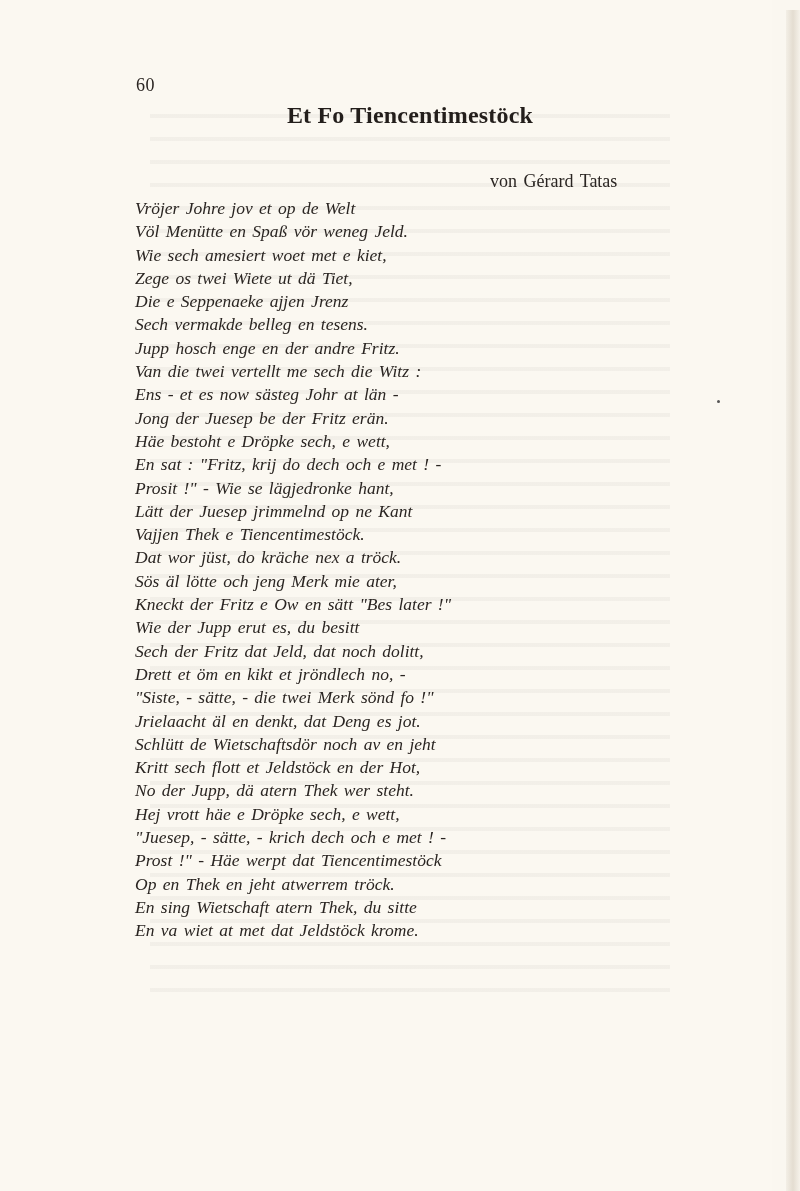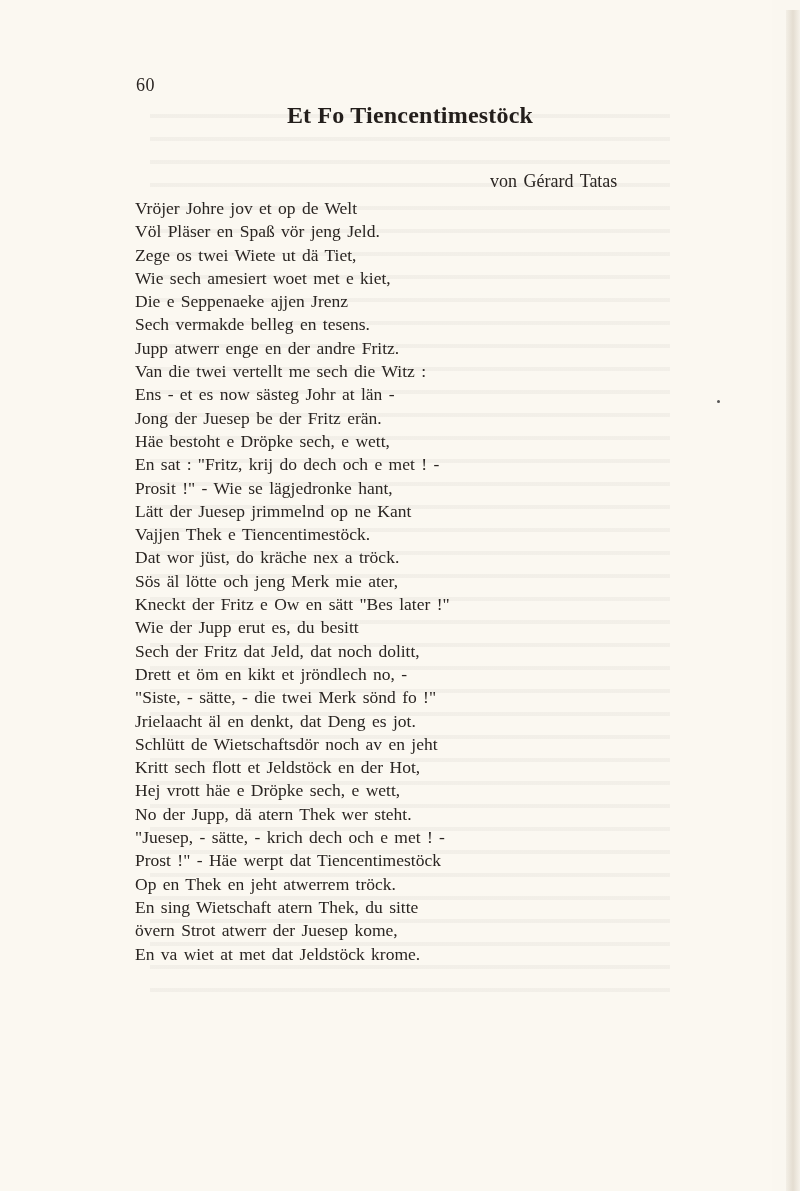--- a/index.html
+++ b/index.html
@@ -69,20 +69,21 @@
       margin-top: 20px;
     }
     .poem {
       position: absolute;
       left: 135px;
       top: 197px;
       font-size: 17.5px;
       line-height: 23.3px;
       word-spacing: 2px;
       white-space: nowrap;
+      font-style: italic;
     }
     .poem-line {
       display: block;
       height: 23.3px;
     }
     .dot {
       position: absolute;
       left: 717px;
       top: 400px;
       width: 3px;
@@ -94,48 +95,47 @@
 </head>
 <body>
 
 <div class="page">
   <div class="show-through"></div>
   <div class="page-number">60</div>
   <div class="title">Et Fo Tiencentimestöck</div>
   <div class="author">von Gérard Tatas</div>
   <div class="poem" id="poem">
       <span class="poem-line">Vröjer Johre jov et op de Welt</span>
-      <span class="poem-line">Völ Pläser en Spaß vör jeng Jeld.</span>
+      <span class="poem-line">Völ Menütte en Spaß vör weneg Jeld.</span>
+      <span class="poem-line">Wie sech amesiert woet met e kiet,</span>
       <span class="poem-line">Zege os twei Wiete ut dä Tiet,</span>
-      <span class="poem-line">Wie sech amesiert woet met e kiet,</span>
       <span class="poem-line">Die e Seppenaeke ajjen Jrenz</span>
       <span class="poem-line">Sech vermakde belleg en tesens.</span>
-      <span class="poem-line">Jupp atwerr enge en der andre Fritz.</span>
+      <span class="poem-line">Jupp hosch enge en der andre Fritz.</span>
       <span class="poem-line">Van die twei vertellt me sech die Witz :</span>
       <span class="poem-line">Ens - et es now sästeg Johr at län -</span>
       <span class="poem-line">Jong der Juesep be der Fritz erän.</span>
       <span class="poem-line">Häe bestoht e Dröpke sech, e wett,</span>
       <span class="poem-line">En sat : "Fritz, krij do dech och e met ! -</span>
       <span class="poem-line">Prosit !" - Wie se lägjedronke hant,</span>
       <span class="poem-line">Lätt der Juesep jrimmelnd op ne Kant</span>
       <span class="poem-line">Vajjen Thek e Tiencentimestöck.</span>
       <span class="poem-line">Dat wor jüst, do kräche nex a tröck.</span>
       <span class="poem-line">Sös äl lötte och jeng Merk mie ater,</span>
       <span class="poem-line">Kneckt der Fritz e Ow en sätt "Bes later !"</span>
       <span class="poem-line">Wie der Jupp erut es, du besitt</span>
       <span class="poem-line">Sech der Fritz dat Jeld, dat noch dolitt,</span>
       <span class="poem-line">Drett et öm en kikt et jröndlech no, -</span>
       <span class="poem-line">"Siste, - sätte, - die twei Merk sönd fo !"</span>
       <span class="poem-line">Jrielaacht äl en denkt, dat Deng es jot.</span>
       <span class="poem-line">Schlütt de Wietschaftsdör noch av en jeht</span>
       <span class="poem-line">Kritt sech flott et Jeldstöck en der Hot,</span>
+      <span class="poem-line">No der Jupp, dä atern Thek wer steht.</span>
       <span class="poem-line">Hej vrott häe e Dröpke sech, e wett,</span>
-      <span class="poem-line">No der Jupp, dä atern Thek wer steht.</span>
       <span class="poem-line">"Juesep, - sätte, - krich dech och e met ! -</span>
       <span class="poem-line">Prost !" - Häe werpt dat Tiencentimestöck</span>
       <span class="poem-line">Op en Thek en jeht atwerrem tröck.</span>
       <span class="poem-line">En sing Wietschaft atern Thek, du sitte</span>
-      <span class="poem-line">övern Strot atwerr der Juesep kome,</span>
       <span class="poem-line">En va wiet at met dat Jeldstöck krome.</span>
     </div>
   <div class="dot"></div>
 </div>
 <div class="edge-shadow"></div>
 
 </body></html>

